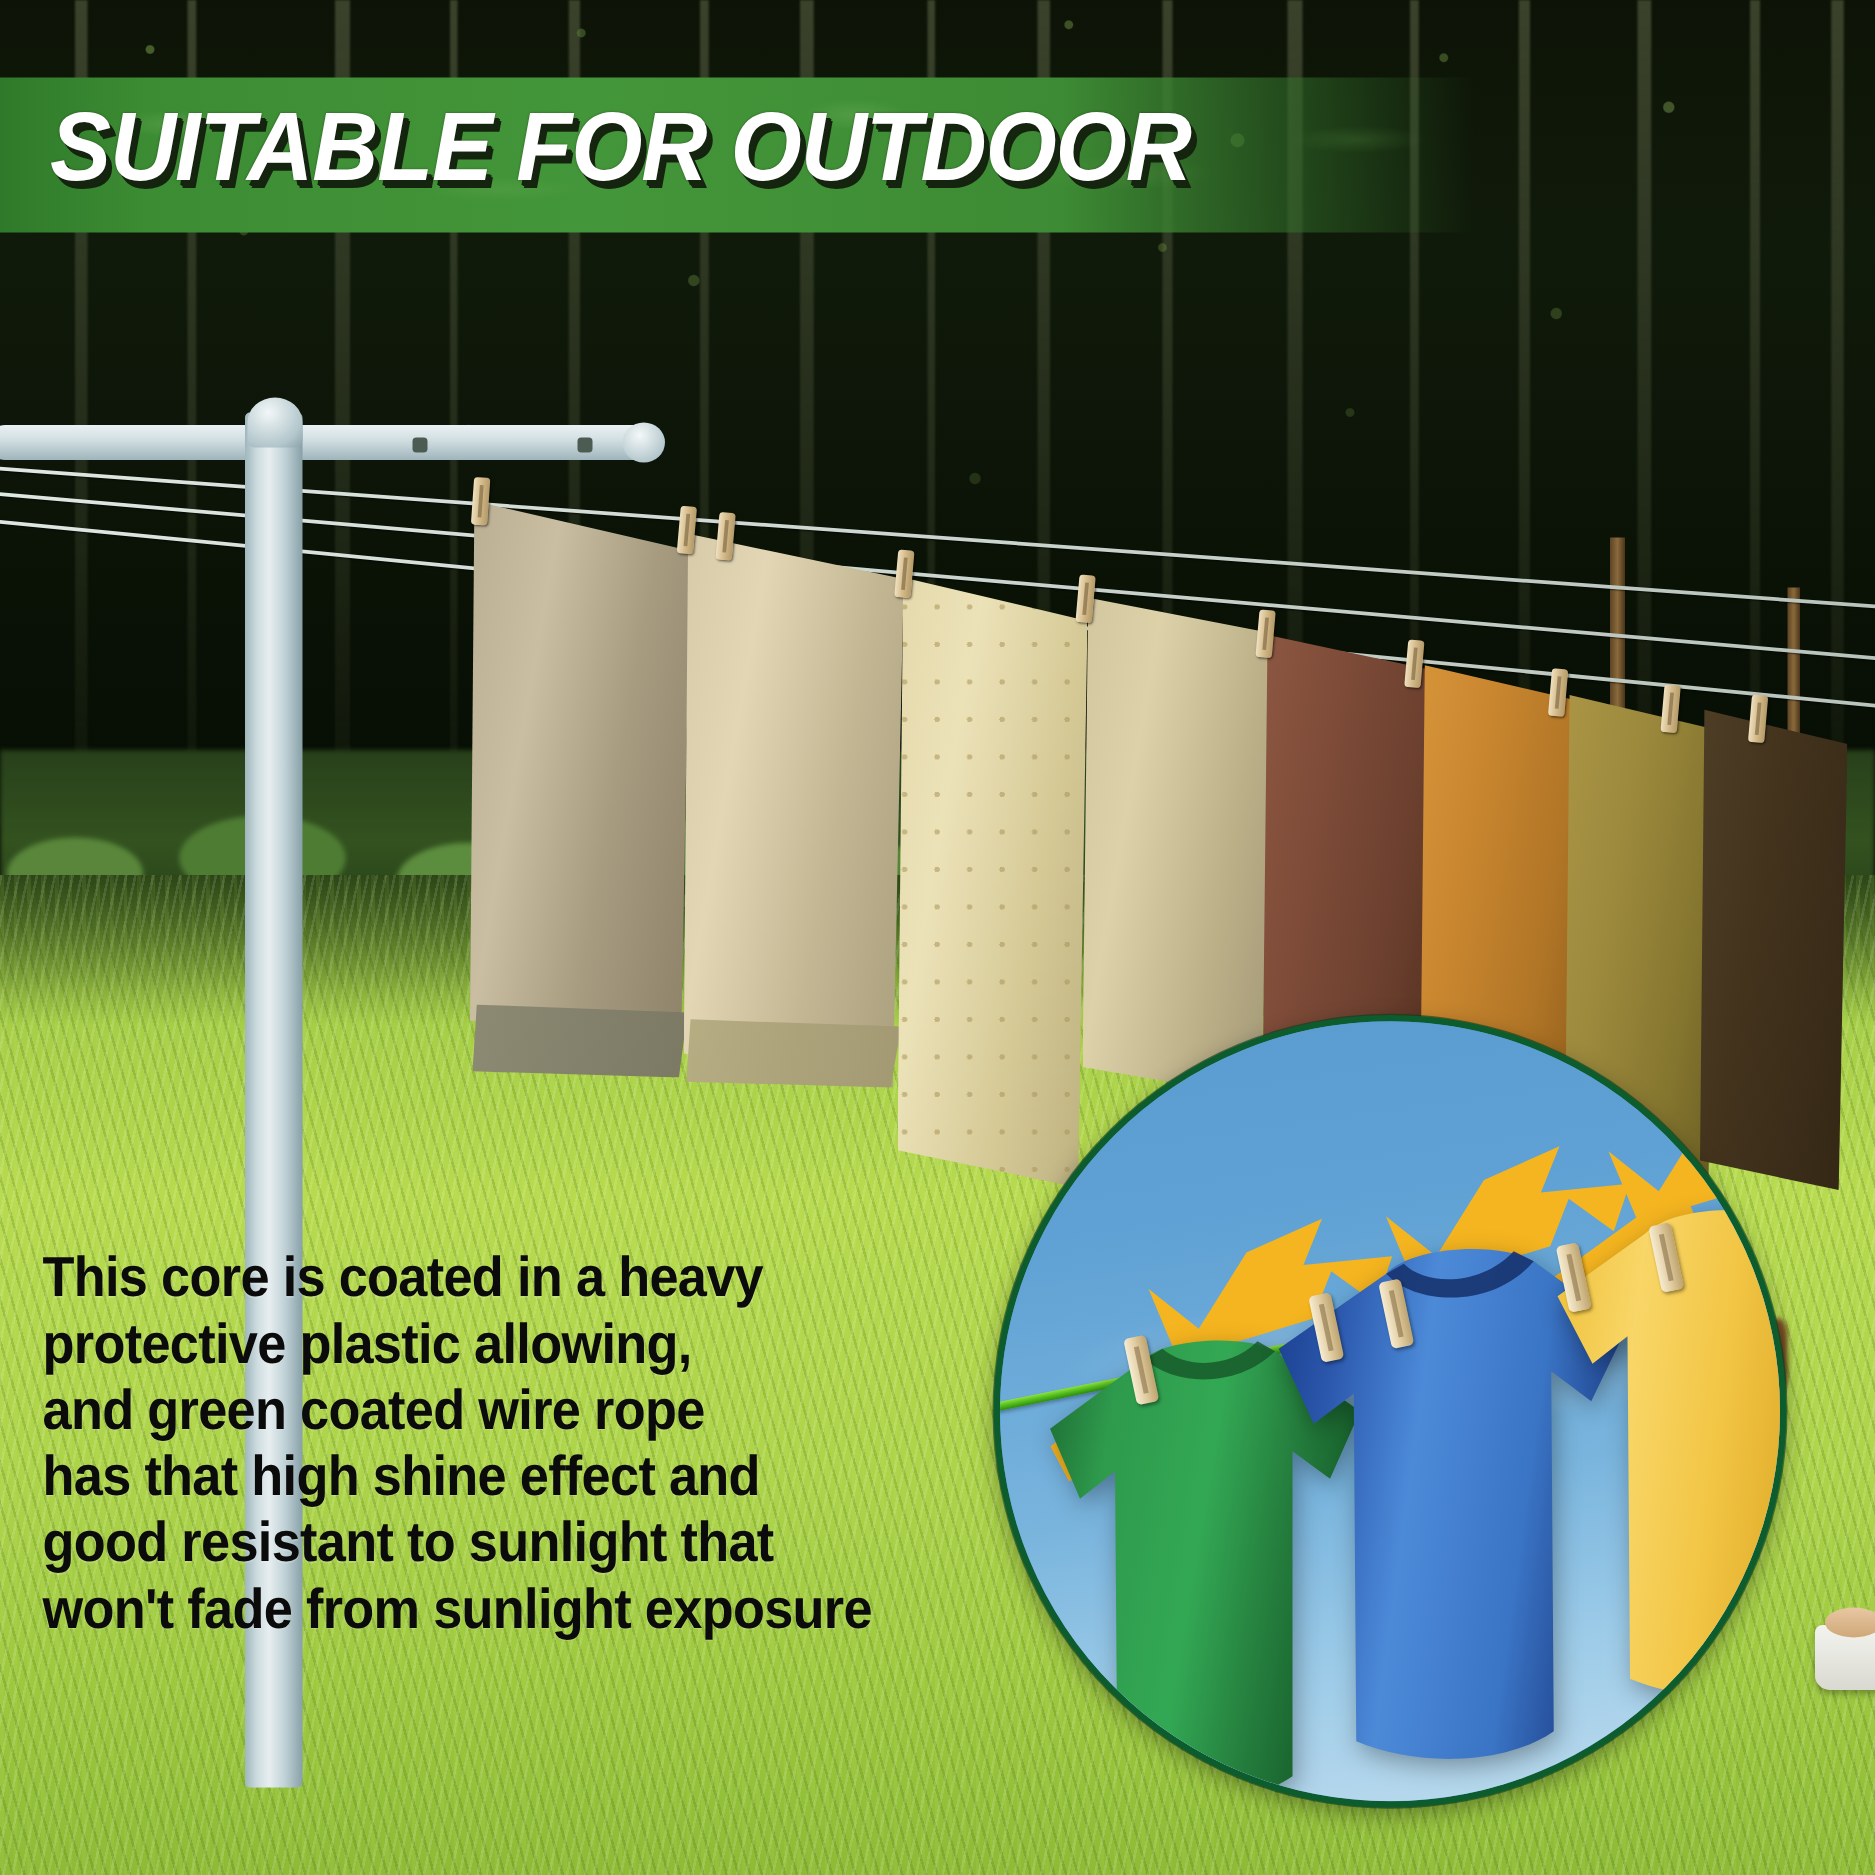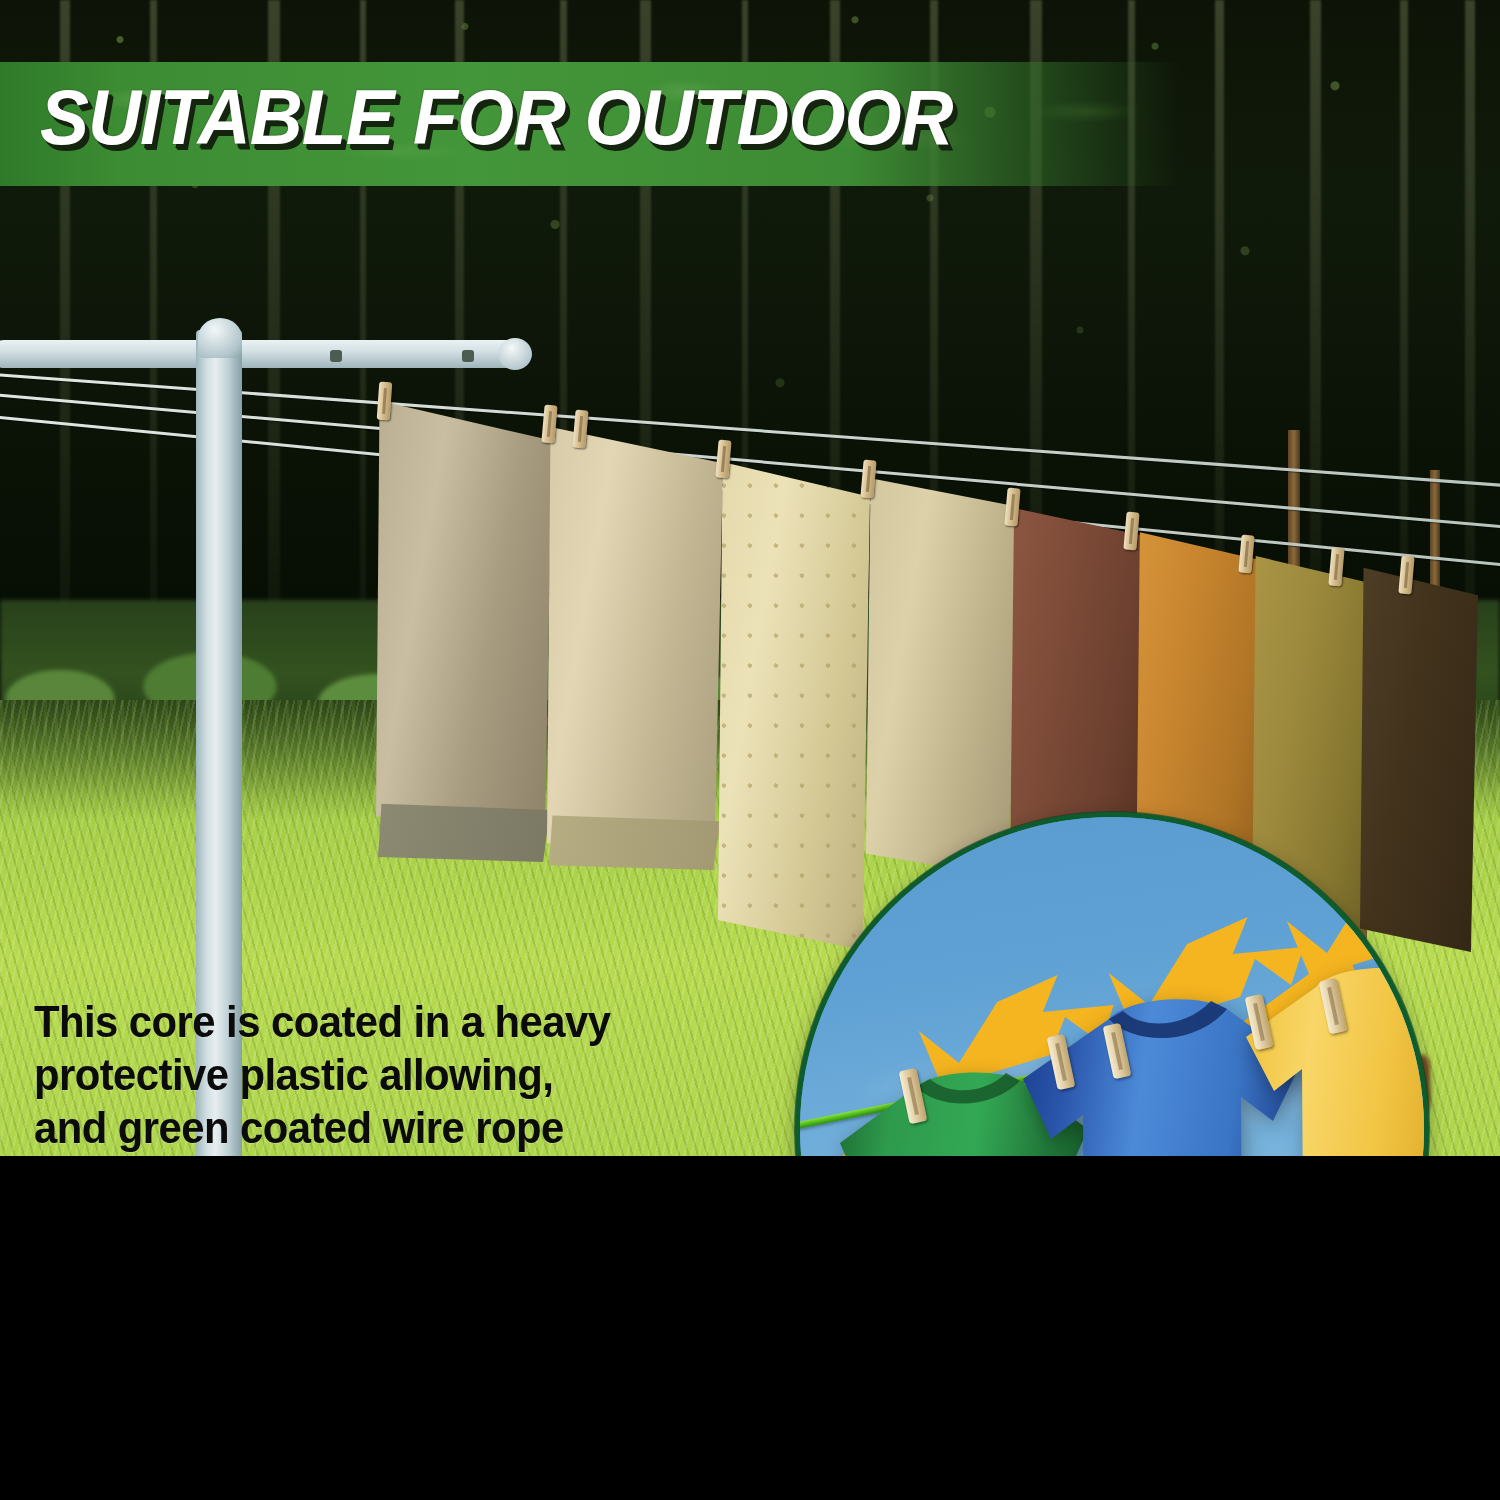--- a/index.html
+++ b/index.html
@@ -1,21 +1,21 @@
 <!DOCTYPE html>
 <html><head>
 <meta charset="utf-8">
 <title>Suitable For Outdoor</title>
 <style>
   html,body{margin:0;padding:0;background:#000;}
   *{box-sizing:border-box;}
 
   #stage{
     position:relative;
-    width:1500px;height:1156px;
+    width:1500px;height:1500px;
     overflow:hidden;
     font-family:"Liberation Sans", sans-serif;
   }
 
   
   .photo{position:absolute;inset:0;}
 
   
   .forest{
     position:absolute;left:0;top:0;width:1500px;height:660px;

